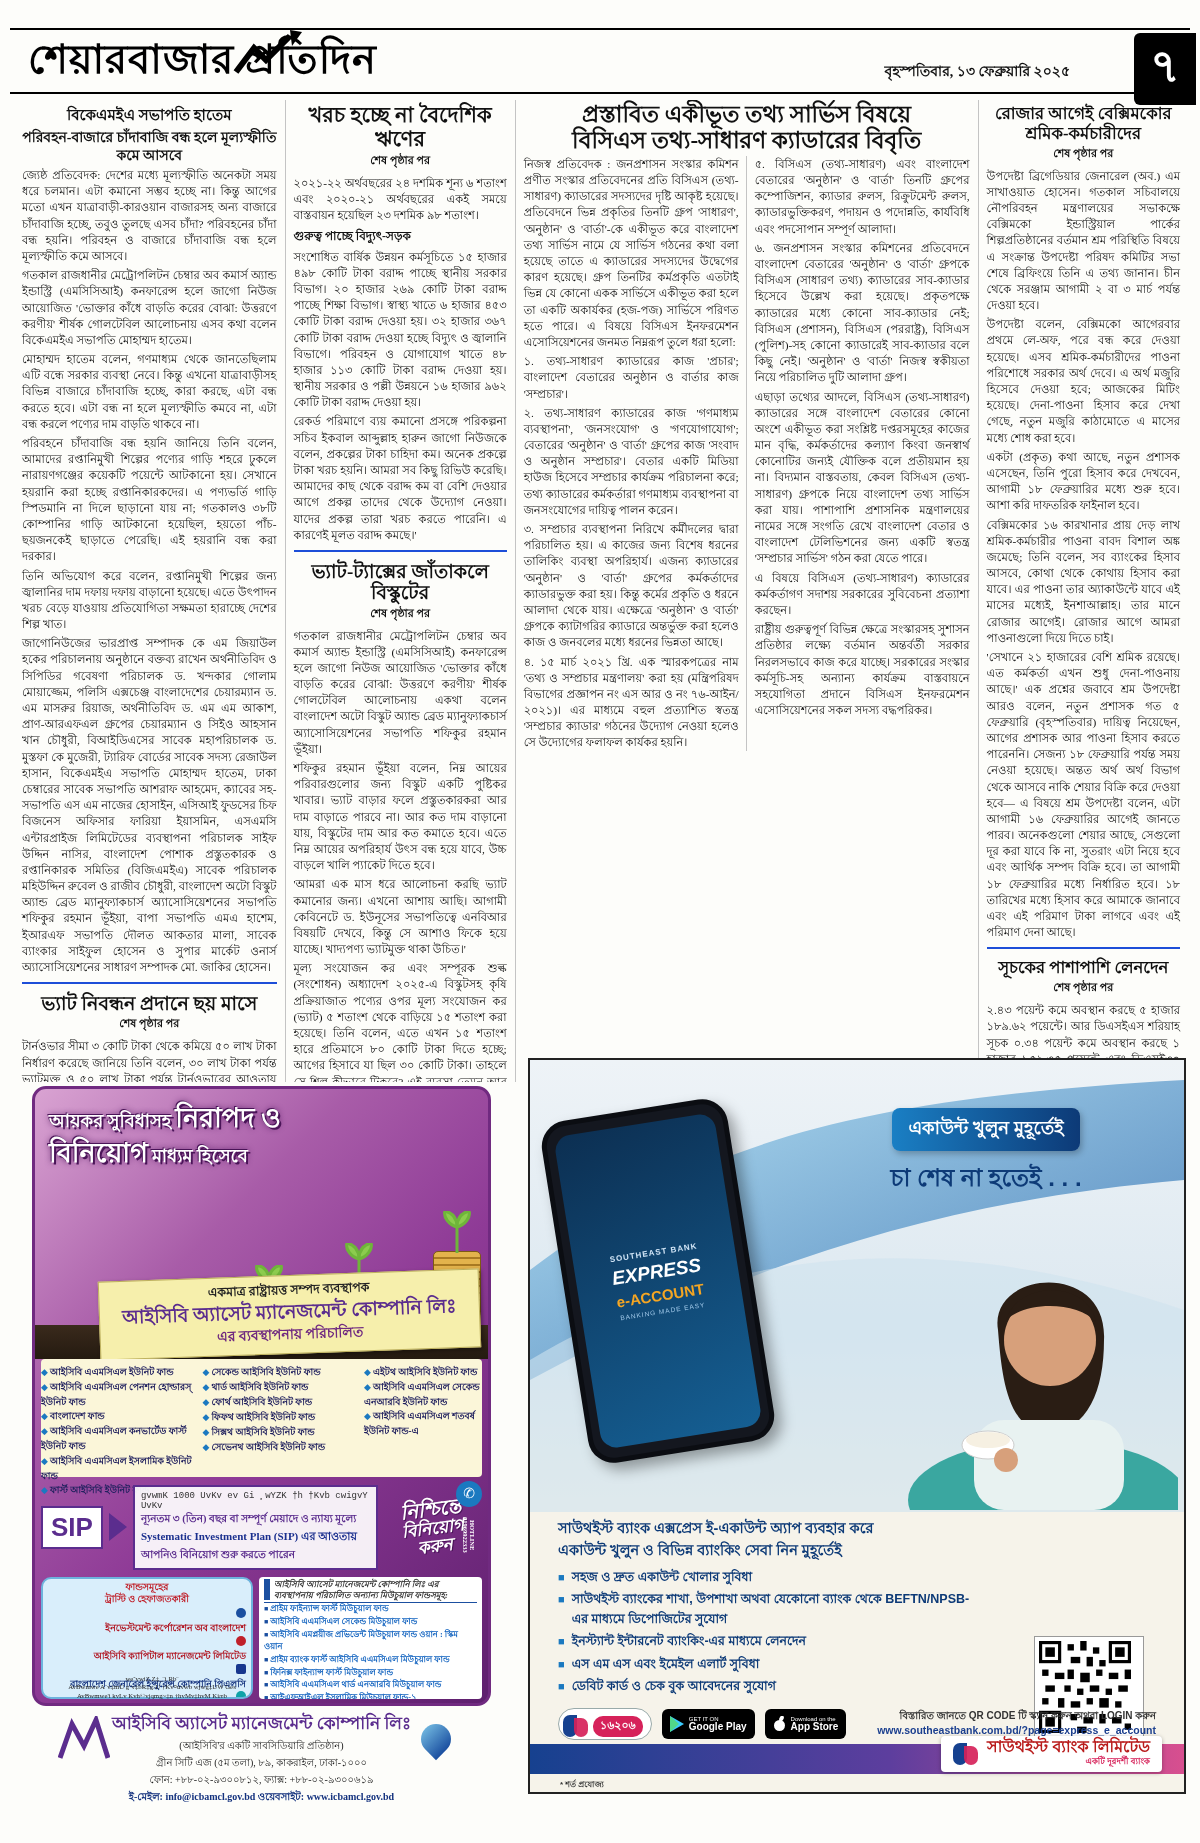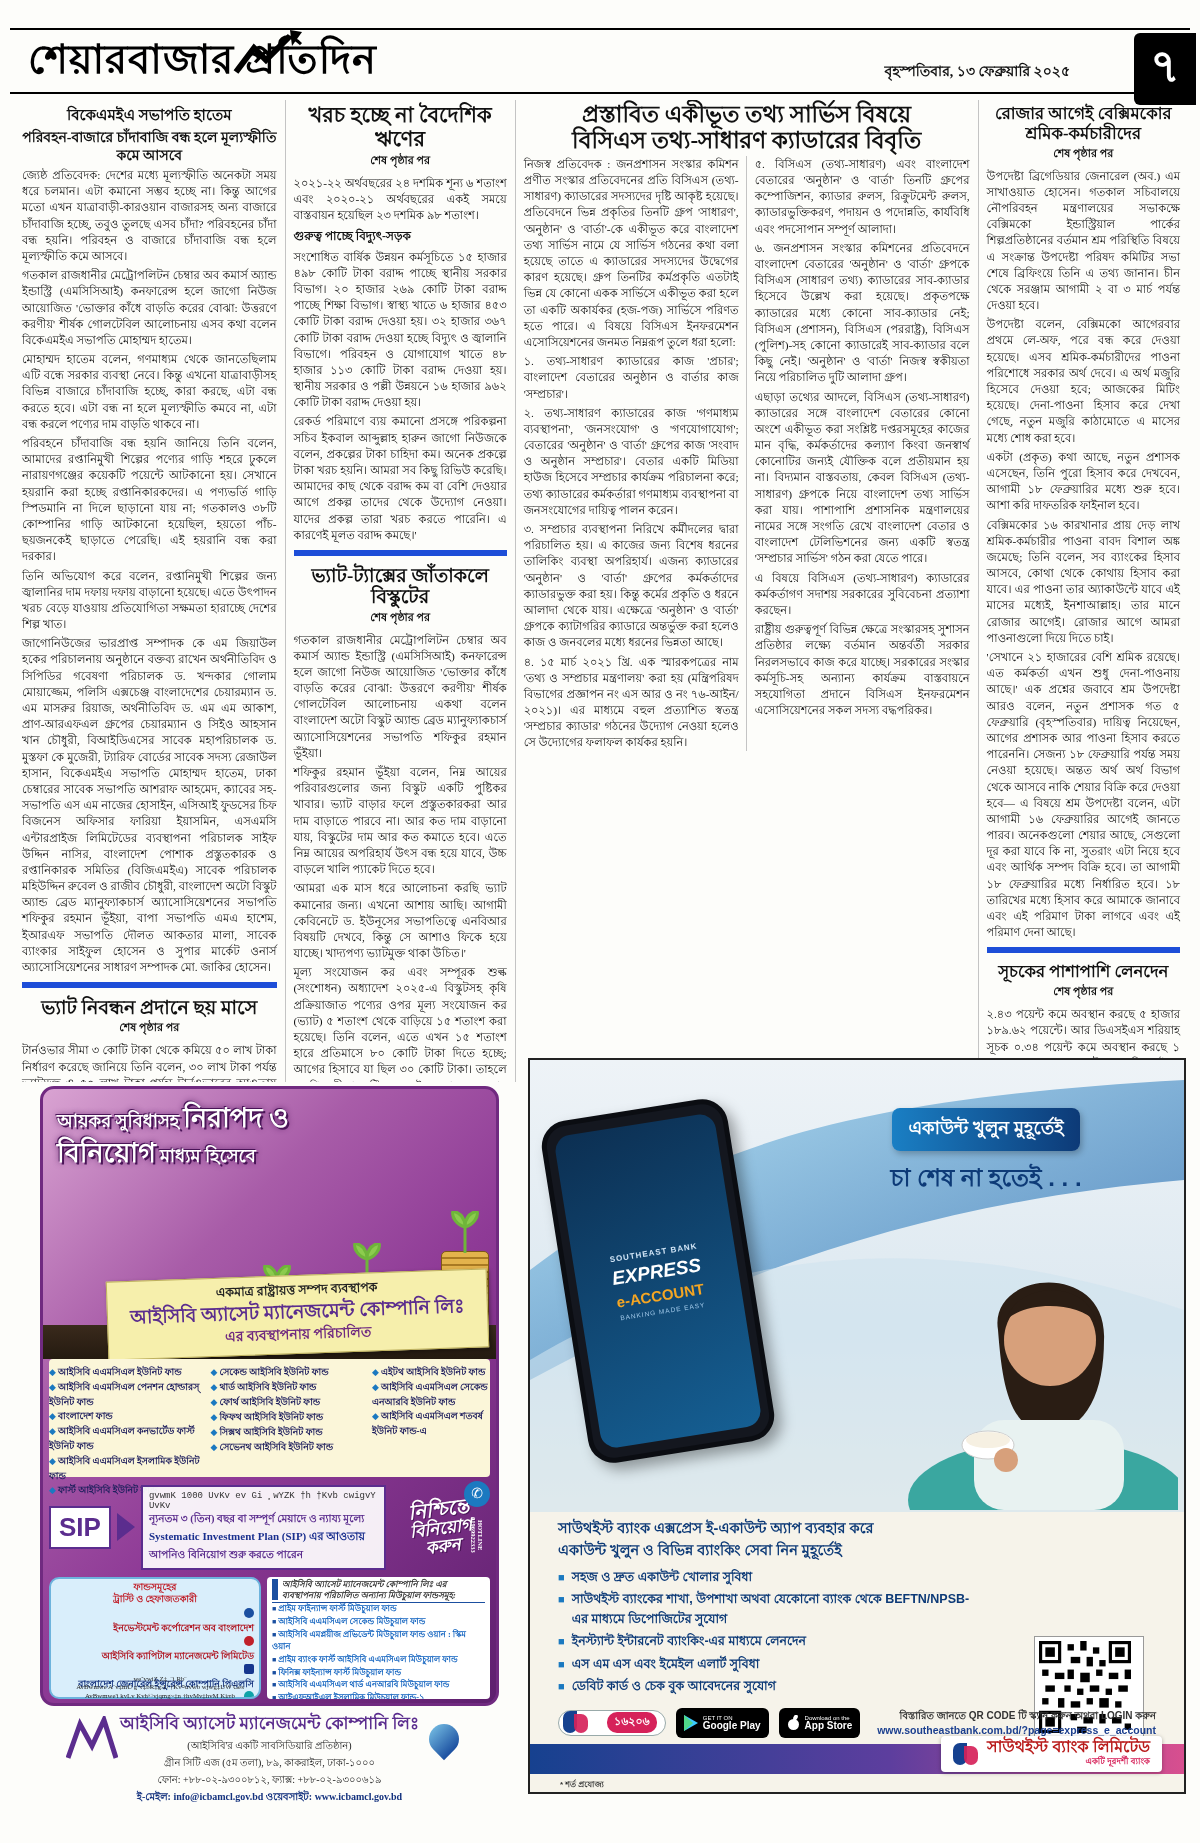--- a/index.html
+++ b/index.html
@@ -21,25 +21,25 @@
   .ncol + .ncol{border-left:1px solid #c4c4c4;}
   #col1{width:258px;} #col2{width:216px;} #colE{width:452px;} #col5{width:196px;}
   .kicker{text-align:center;font-size:15px;font-weight:bold;margin:3px 0 1px;}
   .hl-a{font-size:14px;font-weight:900;text-align:center;line-height:1.25;margin-bottom:3px;}
   .hl{font-size:21px;font-weight:900;text-align:center;line-height:1.12;margin:4px 0 1px;}
   .hl-e{font-size:23px;font-weight:900;text-align:center;line-height:1.15;margin:2px 0 1px;}
   .hl-f{font-size:16.5px;font-weight:900;text-align:center;line-height:1.2;margin:4px 0 1px;}
   .cont{text-align:center;font-size:11px;font-weight:bold;margin:0 0 4px;}
   .body p{font-size:11.4px;line-height:1.42;text-align:justify;margin:0 0 3px;}
   .subhead{font-size:12px;font-weight:bold;margin:1px 0 2px;}
-  .story + .story{border-top:6px solid #1d4ed8;margin-top:7px;padding-top:5px;}
+  .story + .story{border-top:2px solid #1d4ed8;margin-top:7px;padding-top:5px;}
   .twocol{column-count:2;column-gap:16px;column-rule:1px solid #c4c4c4;}
 
   
-  #icb{position:absolute;left:40px;top:1086px;width:459px;height:722px;}
+  #icb{position:absolute;left:32px;top:1086px;width:459px;height:722px;}
   #icb-frame{position:relative;height:614px;border:3px solid #702a80;border-radius:14px;overflow:hidden;
              background:linear-gradient(135deg,#d9a3d2 0%,#a85ca8 30%,#8e3a96 55%,#5e1f6e 100%);}
   #icb-head{position:absolute;top:12px;left:14px;color:#fff;font-weight:900;line-height:1.3;
             text-shadow:2px 2px 0 #4a1458,-1px -1px 0 #4a1458,0 0 6px #4a1458;}
   #icb-head .sm{font-size:18px;} #icb-head .bg{font-size:27px;}
   .soil{position:absolute;left:0;right:0;top:236px;height:34px;background:linear-gradient(#3a2a1c,#241a10);}
   .coins{position:absolute;width:46px;background:repeating-linear-gradient(#e3b34c 0 5px,#a97a22 5px 7px);border-radius:5px;border:1px solid #7e5a15;}
   .sprout{position:absolute;}
   #icb-banner{position:absolute;top:186px;left:64px;right:8px;background:#f6efac;border:1px solid #bdb05e;
               transform:rotate(-2deg);text-align:center;padding:5px 4px 6px;box-shadow:2px 2px 4px rgba(0,0,0,.4);}
@@ -112,21 +112,21 @@
   #seb-hero-text .h2{margin-top:8px;color:#0d3a77;font-size:24px;font-weight:900;}
   #seb-woman{position:absolute;right:6px;top:150px;width:300px;height:300px;}
   #seb-midhead{position:absolute;left:28px;top:458px;color:#0d3a77;font-weight:900;line-height:1.5;}
   #seb-midhead .m1{font-size:14.5px;} #seb-midhead .m2{font-size:14.5px;}
   #seb-bullets{position:absolute;left:28px;top:508px;width:420px;}
   #seb-bullets ul{list-style:none;margin:0;padding:0;}
   #seb-bullets li{font-size:12.5px;font-weight:bold;color:#0d3a77;line-height:1.55;margin-bottom:3px;display:flex;gap:7px;}
   #seb-bullets li .sq{color:#1b79c0;font-size:11px;line-height:1.7;}
   #seb-qr{position:absolute;right:40px;top:576px;width:100px;height:100px;background:#fff;padding:4px;border:1px solid #999;}
   #seb-badges{position:absolute;left:28px;top:648px;display:flex;align-items:center;gap:10px;}
-  #sb-pill{display:flex;align-items:center;background:#fff;border:1px solid #9aa;border-radius:16px;padding:0 8px 2px 4px;gap:18px;}
+  #sb-pill{display:flex;align-items:center;background:#fff;border:1px solid #9aa;border-radius:16px;padding:6px 8px 2px 4px;gap:4px;}
   #sb-pill .num{background:#d6225a;color:#fff;font-size:11px;font-weight:900;border-radius:10px;padding:1px 7px;}
   .store{background:#000;color:#fff;border-radius:6px;height:30px;display:flex;align-items:center;gap:5px;padding:0 8px;}
   .store .lines{display:flex;flex-direction:column;line-height:1.05;}
   .store .top{font-size:6px;} .store .bot{font-size:10px;font-weight:bold;}
   #seb-qrnote{position:absolute;right:28px;top:648px;text-align:right;line-height:1.5;}
   #seb-qrnote .q1{font-size:10px;font-weight:900;color:#333;}
   #seb-qrnote .q2{font-size:10.5px;font-weight:900;color:#1b3f8f;}
   #seb-footband{position:absolute;left:0;right:0;top:684px;height:30px;
                 background:linear-gradient(90deg,#16418f,#5d3e9e 55%,#d84f8f);}
   #seb-footlogo{position:absolute;right:22px;top:676px;background:#fff;border-radius:4px;padding:3px 12px;

